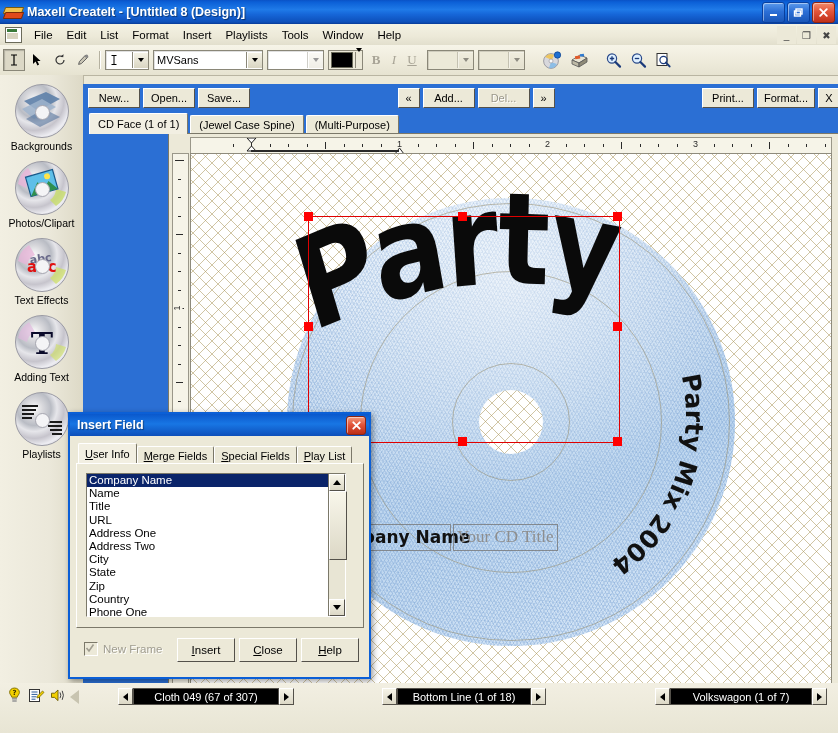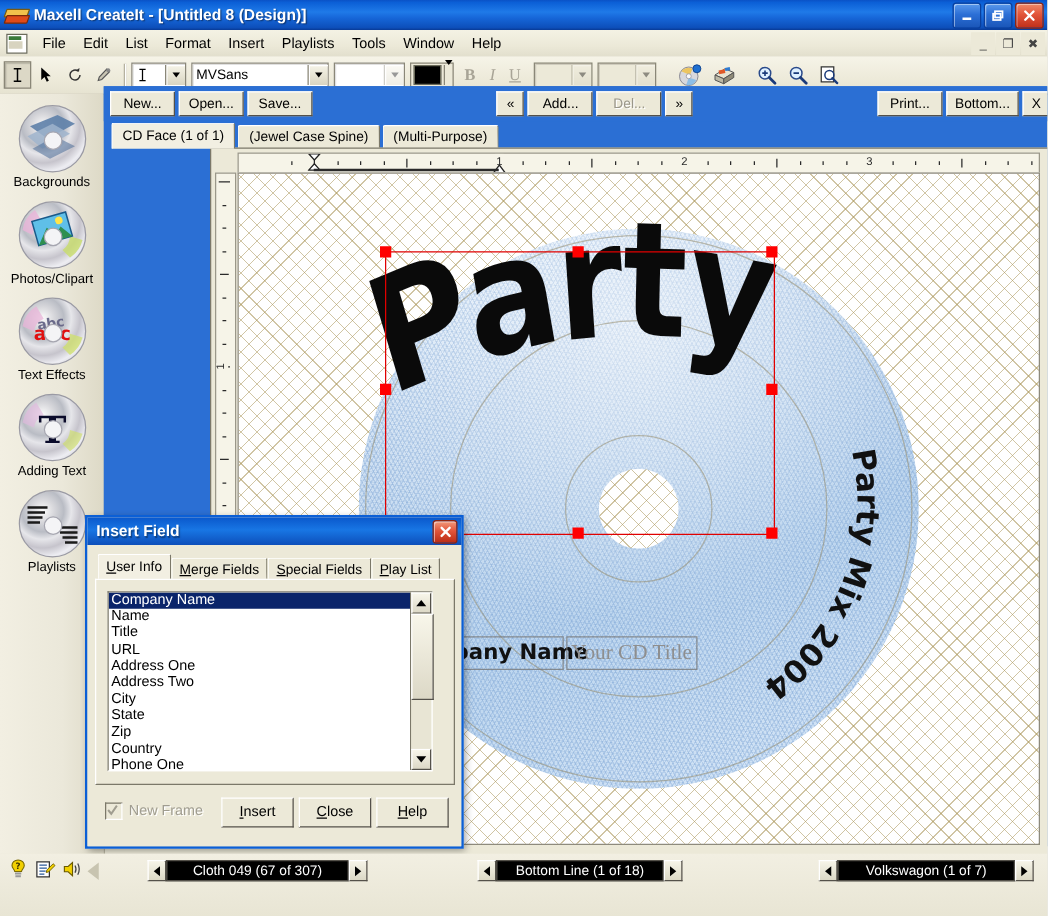--- a/index.html
+++ b/index.html
@@ -68,21 +68,21 @@
   .sb-item{width:83px;padding-top:9px;text-align:center;}
   .sb-disc{width:52px;height:52px;margin:0 auto;border-radius:50%;position:relative;
     background:radial-gradient(circle at 35% 30%,#fbfbfb 0%,#d8d8dc 18%,#b9bcc4 34%,#e6e6ea 46%,#c6c4cc 60%,#ededf2 74%,#b8b6c0 100%);
     border:1px solid #9a9aa4;overflow:hidden;}
   .sb-disc::after{content:"";position:absolute;left:50%;top:50%;width:13px;height:13px;
     margin:-6.5px 0 0 -6.5px;border-radius:50%;background:#f4f4f6;border:1px solid #a6a6b0;}
   .sb-label{font-size:10.5px;color:#000;margin-top:2px;}
   .art{position:absolute;left:0;top:0;width:100%;height:100%;}
 
   
-  .docarea{position:absolute;left:83px;top:69px;width:755px;height:608px;background:#2b6fd4;}
+  .docarea{position:absolute;left:83px;top:84px;width:755px;height:608px;background:#2b6fd4;}
   .doc-toolbar{position:absolute;left:0;top:0;width:755px;height:28px;background:#2b6fd4;
     display:flex;align-items:center;padding-left:5px;}
   .dbtn{height:18px;min-width:38px;padding:0 6px;background:#ece9d8;border:1px solid #fff;
     border-right-color:#54514a;border-bottom-color:#54514a;
     font-size:11px;color:#000;display:flex;align-items:center;justify-content:center;
     margin-right:3px;white-space:nowrap;}
   .dbtn.dis{color:#9a978a;text-shadow:1px 1px 0 #fff;}
   .dbtn.sq{min-width:20px;padding:0;}
 
   .tabrow{position:absolute;left:6px;top:30px;display:flex;align-items:flex-end;height:20px;}
@@ -431,21 +431,21 @@
       <div class="dbtn">New...</div>
       <div class="dbtn">Open...</div>
       <div class="dbtn">Save...</div>
       <div style="flex:1"></div>
       <div class="dbtn sq">«</div>
       <div class="dbtn">Add...</div>
       <div class="dbtn dis">Del...</div>
       <div class="dbtn sq">»</div>
       <div style="flex:1"></div>
       <div class="dbtn">Print...</div>
-      <div class="dbtn">Bottom...</div>
+      <div class="dbtn">Format...</div>
       <div class="dbtn sq">X</div>
     </div>
 
     <div class="tabrow">
       <div class="tab active">CD Face (1 of 1)</div>
       <div class="tab">(Jewel Case Spine)</div>
       <div class="tab">(Multi-Purpose)</div>
     </div>
 
     <div class="docwin">

